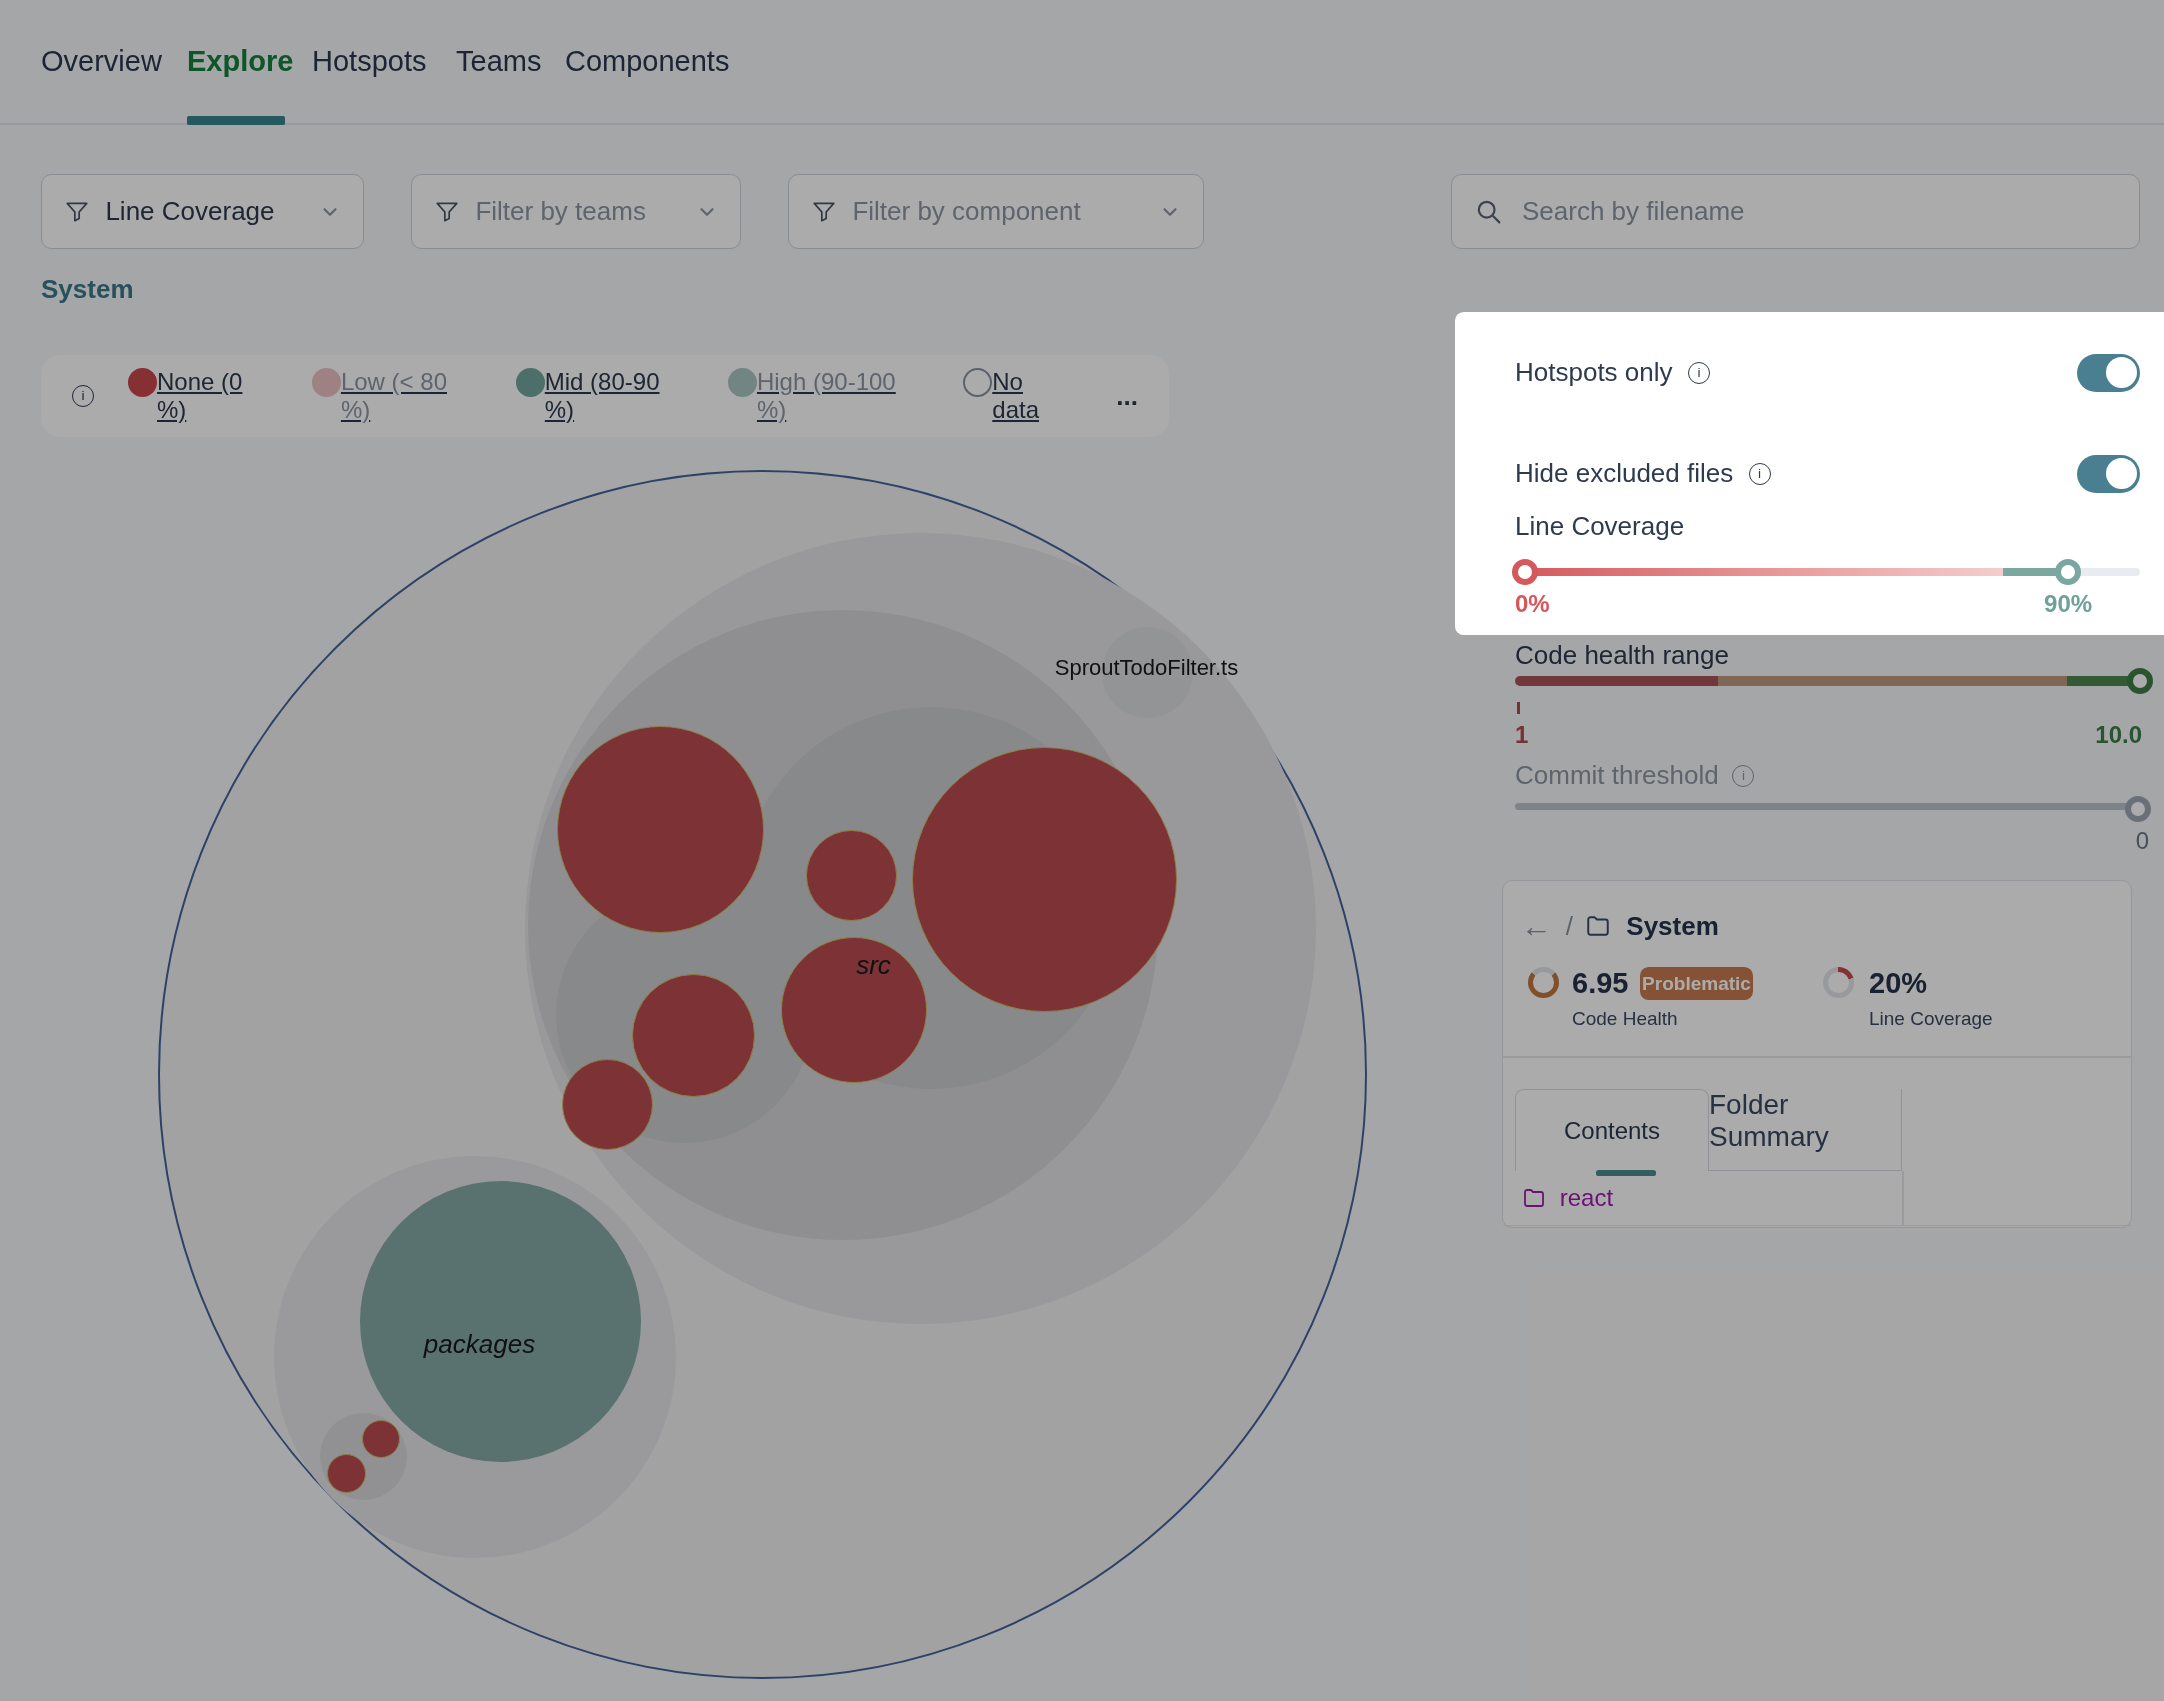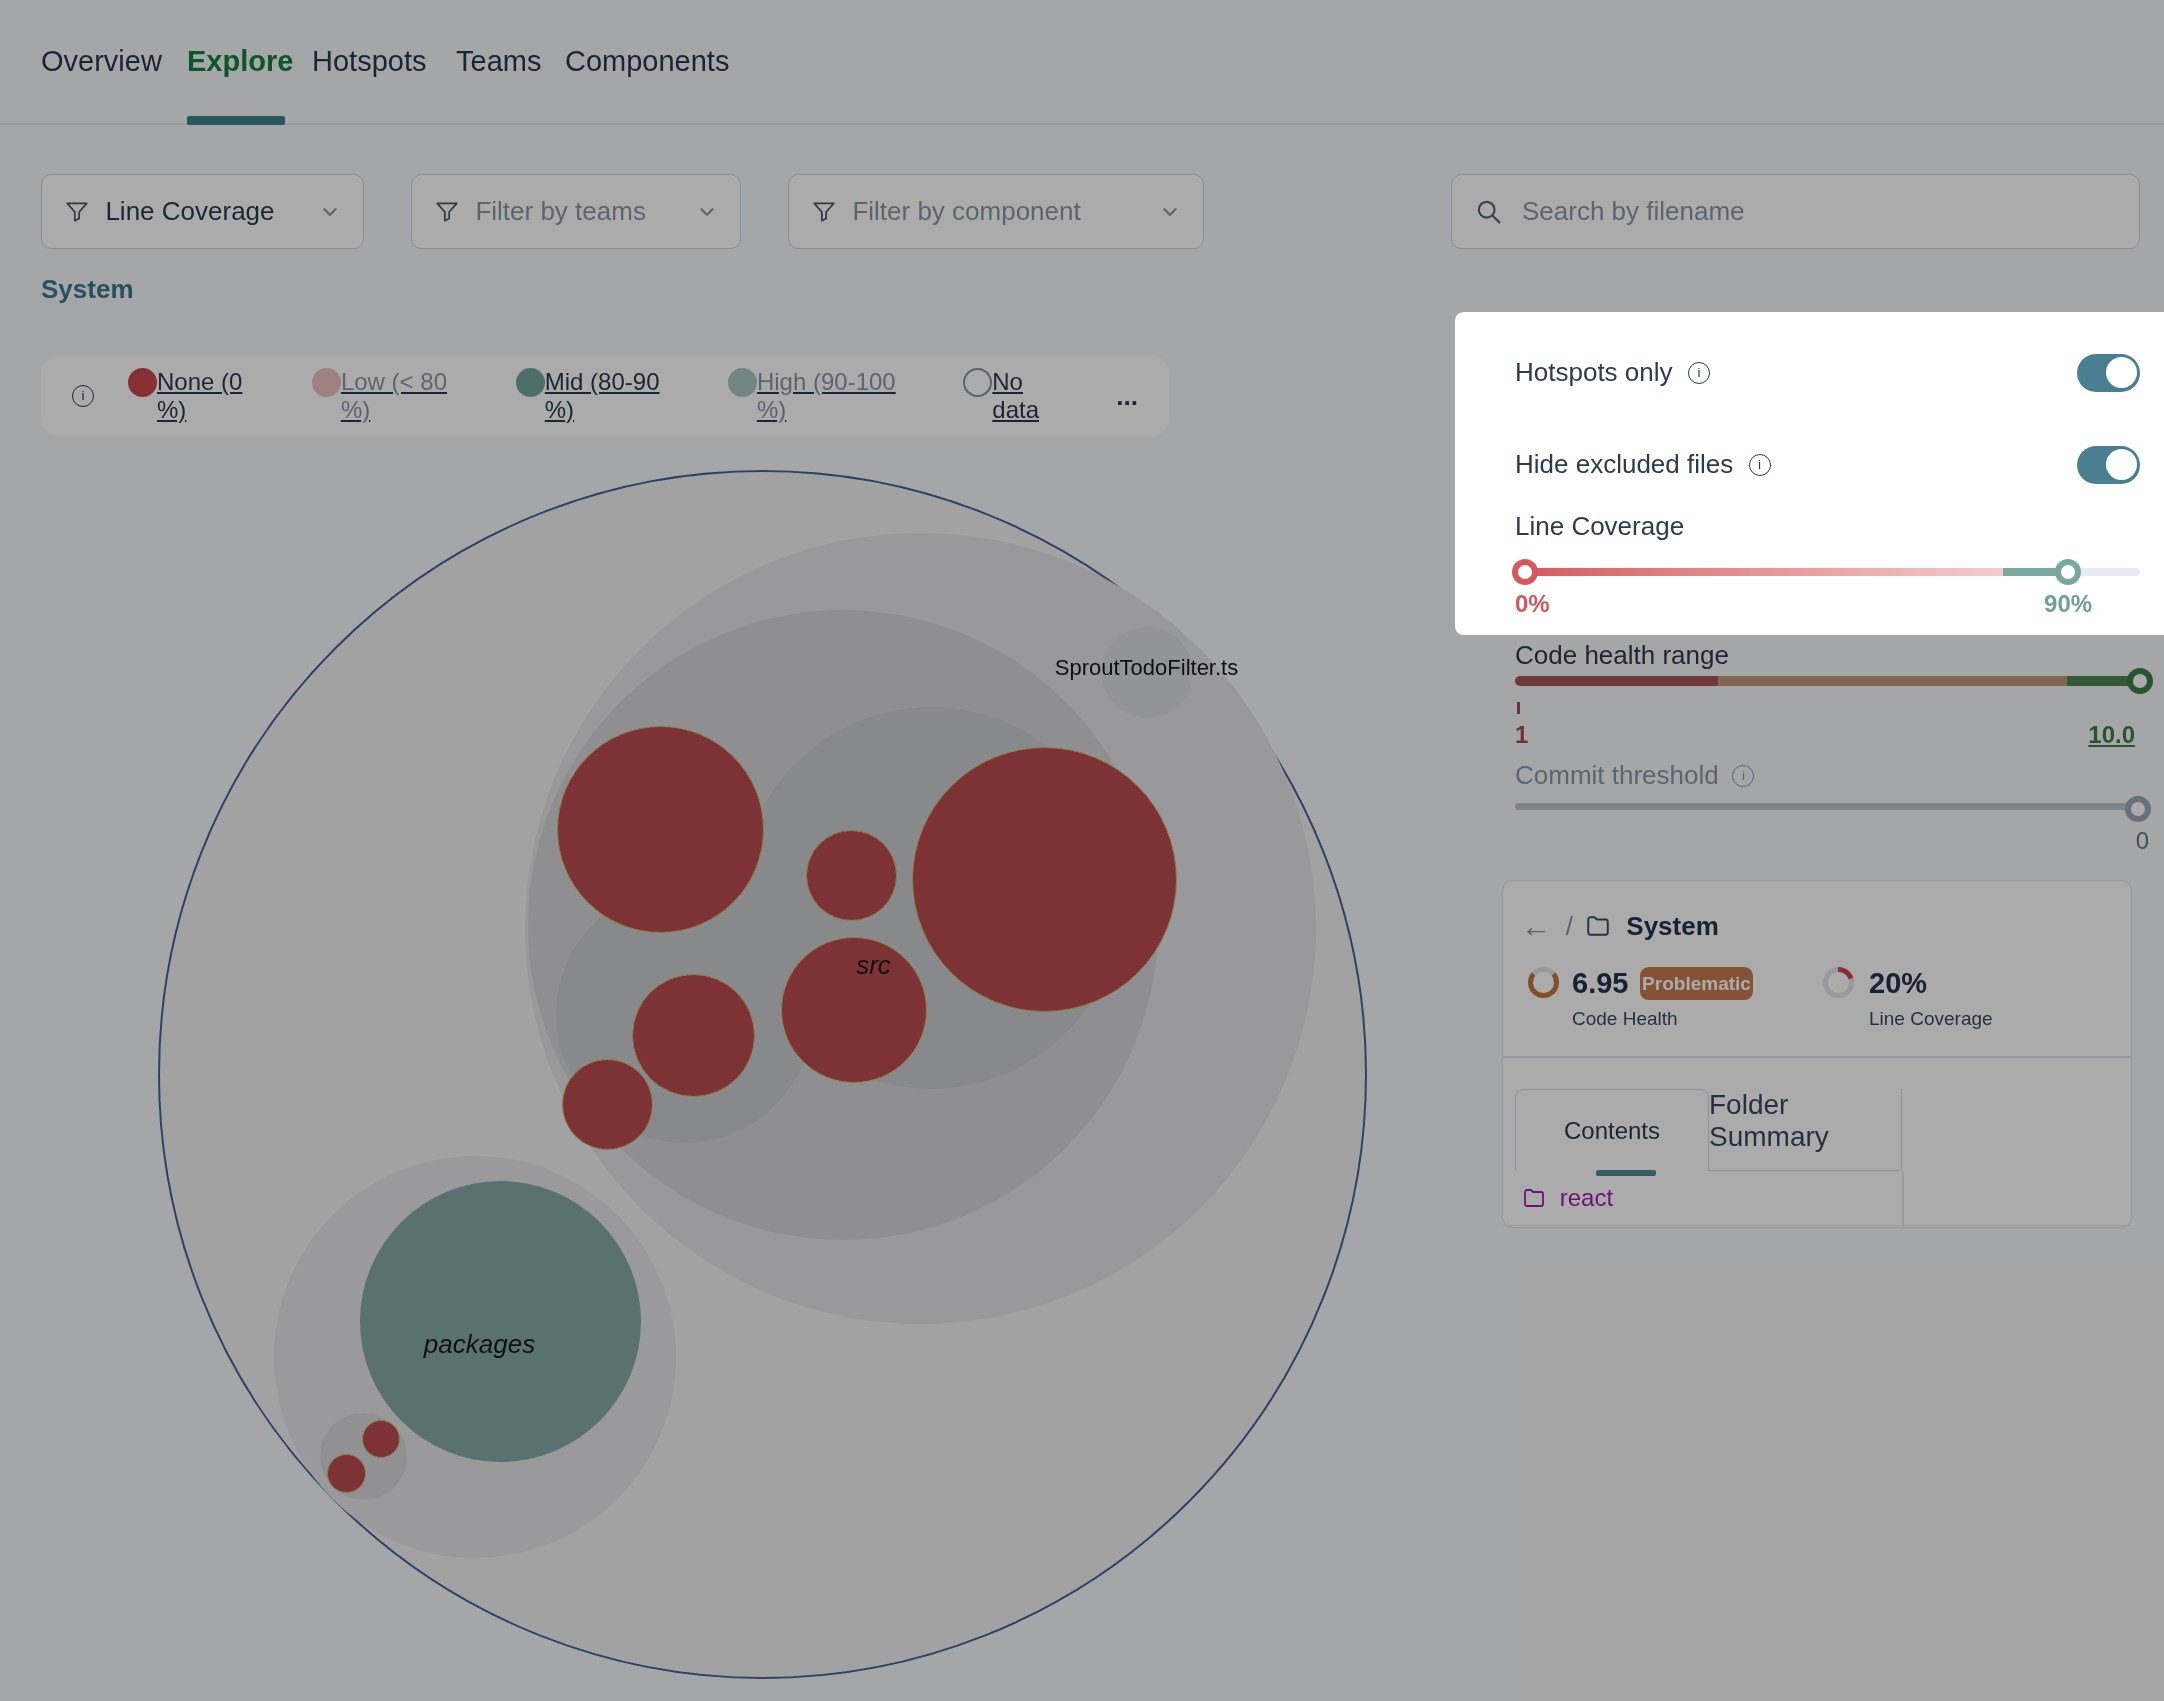--- a/index.html
+++ b/index.html
@@ -79,21 +79,21 @@
 
   
   .dim{position:absolute;inset:0;background:rgba(0,0,0,0.33);z-index:50;}
 
   
   .spotlight{position:absolute;left:1455px;top:312px;width:709px;height:323px;background:#ffffff;
     border-radius:8.6px 0 0 8.6px;z-index:60;}
   .sp-row{position:absolute;left:60px;right:24px;display:flex;align-items:center;gap:15.4px;}
   .sp-row .lbl{font-size:26px;color:#2e3a4e;white-space:nowrap;}
   .row-hotspots{top:41px;height:39px;}
-  .row-hide{top:133px;height:39px;}
+  .row-hide{top:142px;height:39px;}
   .toggle{margin-left:auto;width:63px;height:38px;border-radius:19px;background:#4a7f92;position:relative;cursor:pointer;flex:0 0 auto;}
   .toggle .knob{position:absolute;right:3.4px;top:3.4px;width:31px;height:31px;border-radius:50%;background:#ffffff;}
   .sp-lc-label{position:absolute;left:60px;top:199px;font-size:26px;color:#2e3a4e;}
   .lc-slider{position:absolute;left:60px;top:247px;width:625px;height:26px;}
   .lc-track{position:absolute;left:0;top:8.6px;width:100%;height:8.6px;border-radius:4.3px;overflow:hidden;}
   .seg{position:absolute;top:0;height:100%;}
   .seg-red{left:0;width:78%;background:linear-gradient(90deg,#d4585c 0%,#e89a9a 55%,#f3cdcd 100%);}
   .seg-teal{left:78%;width:10.5%;background:#7aa79f;}
   .seg-gray{left:88.5%;width:11.5%;background:#e8ebf1;}
   .handle{position:absolute;top:0;width:26px;height:26px;border-radius:50%;background:#ffffff;box-sizing:border-box;cursor:pointer;}
@@ -107,21 +107,21 @@
   .chr-label{position:absolute;left:1515px;top:640px;font-size:26px;color:#2e3a4e;}
   .chr-slider{position:absolute;left:1515px;top:671px;width:634px;height:26px;}
   .chr-track{position:absolute;left:0;top:5.1px;width:100%;height:10.3px;border-radius:5.1px;overflow:hidden;}
   .chr-red{left:0;width:32%;background:#a85458;}
   .chr-tan{left:32%;width:55%;background:#bf987c;}
   .chr-green{left:87%;width:13%;background:#4c8551;}
   .chr-handle{left:calc(100% - 22px);top:-3.4px;border:6.8px solid #3f7d46;}
   .chr-tick{position:absolute;left:1517px;top:702px;width:3.4px;height:12px;background:#b24a4e;}
   .chr-minmax{position:absolute;left:1515px;top:721px;width:634px;font-size:24px;font-weight:600;}
   .chr-min{position:absolute;left:0;color:#b24a4e;}
-  .chr-max{position:absolute;right:14px;color:#3f7d46;text-decoration:underline;}
+  .chr-max{position:absolute;right:7px;color:#3f7d46;}
   .ct-label{position:absolute;left:1515px;top:760px;display:flex;align-items:center;gap:13.7px;font-size:26px;color:#8d96a4;}
   .ct-slider{position:absolute;left:1515px;top:796px;width:634px;height:26px;}
   .ct-track{position:absolute;left:0;top:6.8px;width:100%;height:7.7px;border-radius:4.3px;background:#bcc2cd;}
   .ct-handle{left:calc(100% - 24px);top:0;border:6.8px solid #9fa8b6;}
   .ct-value{position:absolute;left:1515px;top:827px;width:634px;text-align:right;font-size:24px;color:#6b7685;}
 
   
   .card{position:absolute;left:1502px;top:880px;width:630px;height:348px;background:#ffffff;
     border:1.7px solid #dde1e8;border-radius:10.3px;box-sizing:border-box;}
   .card-header{position:absolute;left:0;top:26px;height:38px;width:100%;display:flex;align-items:center;}

